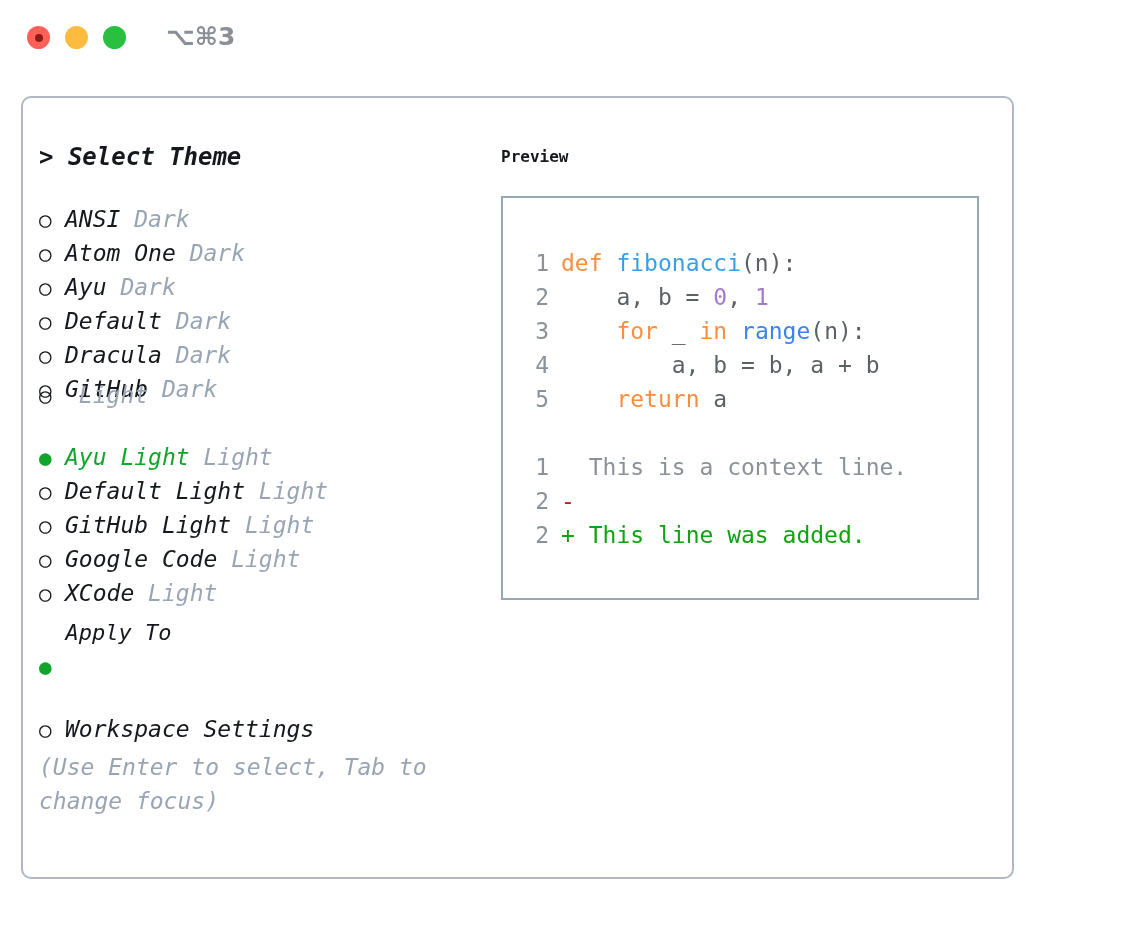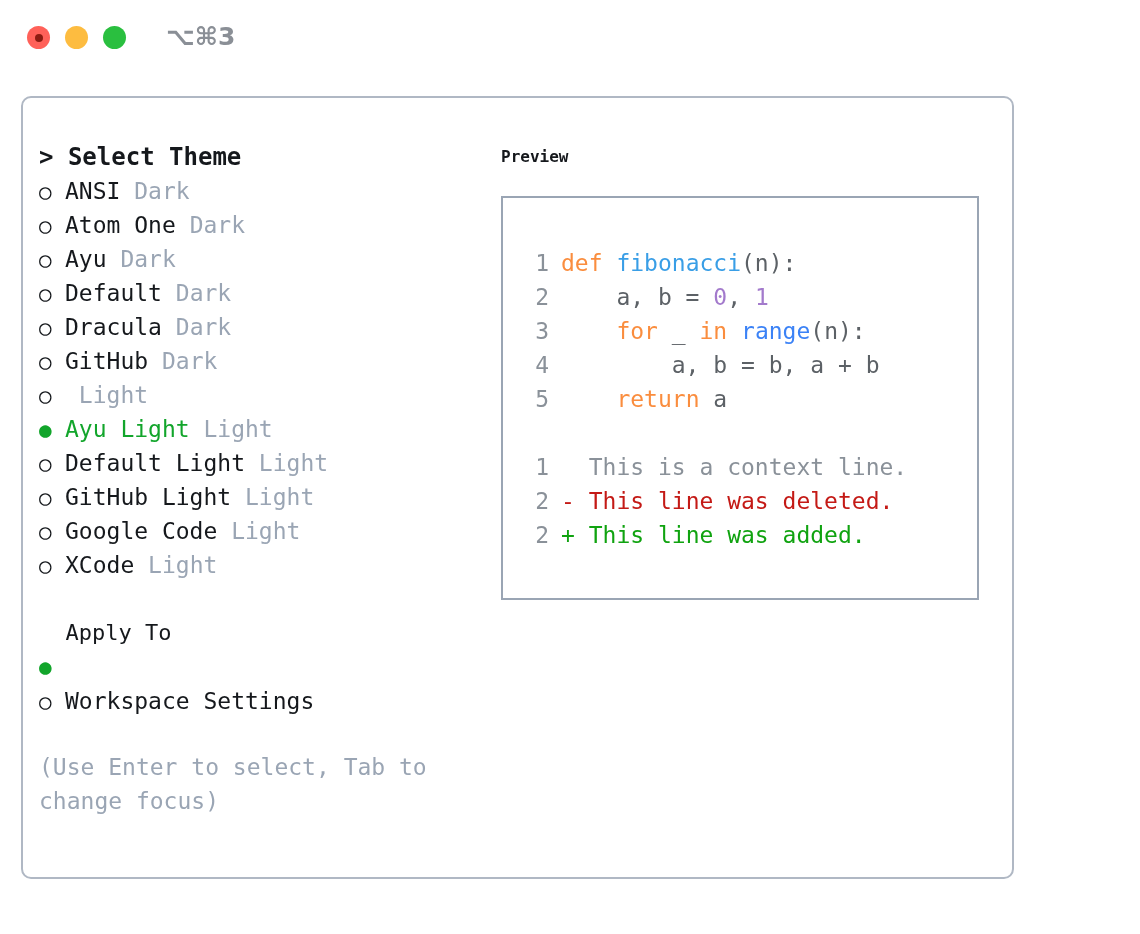--- a/index.html
+++ b/index.html
@@ -64,20 +64,21 @@
     border: 2px solid #b0b8c4;
     border-radius: 10px;
     background: #ffffff;
   }
 
   
   .left-col {
     position: absolute;
     left: 16px; top: 42px;
     width: 430px;
+    font-style: italic;
   }
   .section-header {
     font-size: 24px;
     font-weight: bold;
     color: #15181c;
     white-space: pre;
     line-height: 34px;
     height: 34px;
   }
   .row {
@@ -89,21 +90,21 @@
     white-space: pre;
   }
   .marker {
     display: inline-block;
     width: 26px;
     flex: none;
     font-size: 21px;
     color: #15181c;
   }
   .marker.on { color: #12a52b; }
-  .row .label { color: #15181c; }
+  .row .label { color: #15181c; margin-top: 28px; }
   .row.selected .label { color: #12a52b; }
   .row .suffix { color: #9aa5b4; }
   .spacer-row { height: 34px; }
 
   .hint {
     margin-top: 32px;
     font-size: 23px;
     line-height: 34px;
     color: #9aa5b4;
     width: 410px;
@@ -213,20 +214,20 @@
         <div id="code-block">
             <div class="code-line"><span class="lineno">1</span><span class="tok-kw">def </span><span class="tok-fn">fibonacci</span><span class="tok-punc">(n):</span></div>
             <div class="code-line"><span class="lineno">2</span><span class="tok-txt">    a, b = </span><span class="tok-num">0</span><span class="tok-txt">, </span><span class="tok-num">1</span></div>
             <div class="code-line"><span class="lineno">3</span><span class="tok-txt">    </span><span class="tok-kw">for</span><span class="tok-txt"> _ </span><span class="tok-kw">in</span><span class="tok-txt"> </span><span class="tok-blt">range</span><span class="tok-punc">(n):</span></div>
             <div class="code-line"><span class="lineno">4</span><span class="tok-txt">        a, b = b, a + b</span></div>
             <div class="code-line"><span class="lineno">5</span><span class="tok-txt">    </span><span class="tok-kw">return</span><span class="tok-txt"> a</span></div>
           </div>
         <div class="blank-line"></div>
         <div id="diff-block">
             <div class="code-line"><span class="lineno">1</span><span class="diff-ctx">  </span><span class="diff-ctx">This is a context line.</span></div>
-            <div class="code-line"><span class="lineno">2</span><span class="diff-del">- </span><span class="diff-del">This line was deleted.</span></div>
+            <div class="code-line"><span class="lineno">2</span><span class="diff-del">- </span></div>
             <div class="code-line"><span class="lineno">2</span><span class="diff-add">+ </span><span class="diff-add">This line was added.</span></div>
           </div>
       </div>
     </div>
 
   </div>
 </div>
 
 </body></html>

